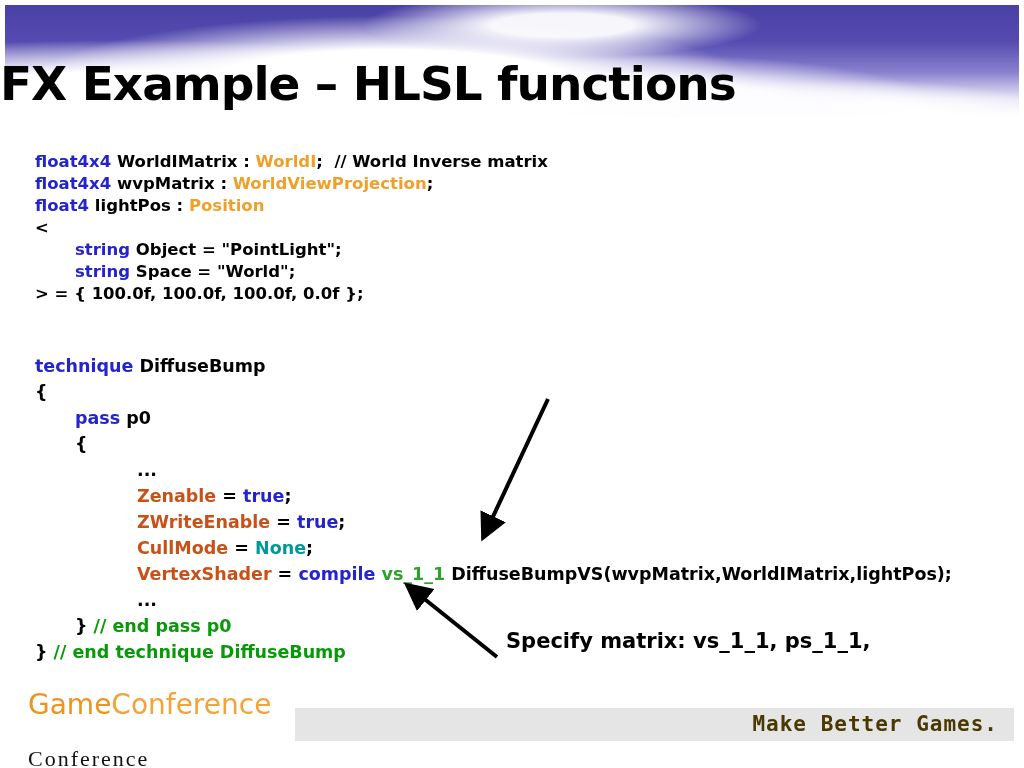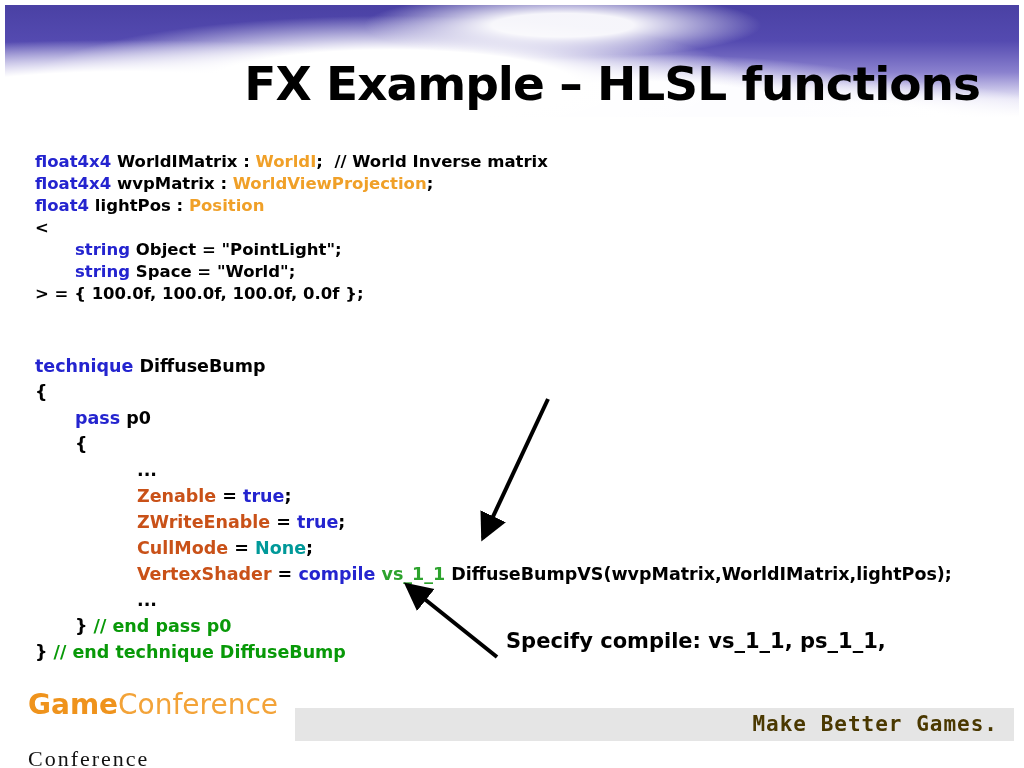--- a/index.html
+++ b/index.html
@@ -15,21 +15,21 @@
       radial-gradient(ellipse 28% 42% at 55% 18%, rgba(255,255,255,.95) 25%, rgba(255,255,255,0) 70%),
       radial-gradient(ellipse 55% 75% at 12% 88%, #ffffff 38%, rgba(255,255,255,0) 76%),
       radial-gradient(ellipse 46% 80% at 38% 72%, #ffffff 40%, rgba(255,255,255,0) 78%),
       radial-gradient(ellipse 40% 65% at 63% 92%, #fdfdff 36%, rgba(255,255,255,0) 74%),
       radial-gradient(ellipse 30% 55% at 84% 105%, #ffffff 30%, rgba(255,255,255,0) 70%),
       linear-gradient(180deg, #4a41a4 0%, #544ab0 32%, #8a81ce 60%, #e9e7f7 84%, #ffffff 100%);
   }
   
   .title{
     position:absolute; left:0; top:56px; width:980px; margin:0;
-    text-align:right; font-size:47px; font-weight:bold; letter-spacing:-1px;
+    text-align:left; font-size:47px; font-weight:bold; letter-spacing:-1px;
     color:#000; font-family:"DejaVu Sans", sans-serif;
   }
   
   .code{
     position:absolute; left:35px; color:#000;
     font-family:"DejaVu Sans", sans-serif; font-weight:bold; white-space:pre;
   }
   .code1{ top:151px; font-size:16.5px; }
   .code1 .code-line{ height:22px; line-height:22px; }
   .code2{ top:353px; font-size:17.5px; }
@@ -39,21 +39,21 @@
     position:absolute; color:#000; font-weight:bold; font-size:21px;
     font-family:"DejaVu Sans", sans-serif; line-height:28px;
   }
   .callout-invocation{ left:530px; top:363px; }
   .callout-target{ left:506px; top:627px; width:400px; }
   
   .arrows{ position:absolute; left:0; top:0; pointer-events:none; }
   
   .logo{ position:absolute; left:28px; top:690px; }
   .logo-line1{ font-size:28px; line-height:30px; font-family:"DejaVu Sans", sans-serif; }
-  .logo-game{ font-weight:bold;text-align:center; }
+  .logo-game{ font-weight:normal;text-align:center; }
   .logo-conference{
     font-size:22px; line-height:22px; color:#111; letter-spacing:2px;
     font-family:Liberation Serif, serif;
     margin-top:28px;
   }
   .tagline-bar{
     position:absolute; left:295px; top:708px; width:719px; height:33px;
     text-align:right;
   }
   .tagline-text{
@@ -70,21 +70,21 @@
   <div class="header-image"></div>
 
   <h1 class="title">FX Example – HLSL functions</h1>
 
   <div class="code code1" id="code1"><div class="code-line" style="padding-left: 0px;"><span style="color: rgb(36, 36, 207);">float4x4</span><span style="color: rgb(0, 0, 0);"> WorldIMatrix : </span><span style="color: rgb(240, 160, 40);">WorldI</span><span style="color: rgb(0, 0, 0);">;  // World Inverse matrix</span></div><div class="code-line" style="padding-left: 0px;"><span style="color: rgb(36, 36, 207);">float4x4</span><span style="color: rgb(0, 0, 0);"> wvpMatrix : </span><span style="color: rgb(240, 160, 40);">WorldViewProjection</span><span style="color: rgb(0, 0, 0);">;</span></div><div class="code-line" style="padding-left: 0px;"><span style="color: rgb(36, 36, 207);">float4</span><span style="color: rgb(0, 0, 0);"> lightPos : </span><span style="color: rgb(240, 160, 40);">Position</span></div><div class="code-line" style="padding-left: 0px;"><span style="color: rgb(0, 0, 0);">&lt;</span></div><div class="code-line" style="padding-left: 40px;"><span style="color: rgb(36, 36, 207);">string</span><span style="color: rgb(0, 0, 0);"> Object = "PointLight";</span></div><div class="code-line" style="padding-left: 40px;"><span style="color: rgb(36, 36, 207);">string</span><span style="color: rgb(0, 0, 0);"> Space = "World";</span></div><div class="code-line" style="padding-left: 0px;"><span style="color: rgb(0, 0, 0);">&gt; = { 100.0f, 100.0f, 100.0f, 0.0f };</span></div></div>
 
   <div class="code code2" id="code2"><div class="code-line" style="padding-left: 0px;"><span style="color: rgb(36, 36, 207);">technique</span><span style="color: rgb(0, 0, 0);"> DiffuseBump</span></div><div class="code-line" style="padding-left: 0px;"><span style="color: rgb(0, 0, 0);">{</span></div><div class="code-line" style="padding-left: 40px;"><span style="color: rgb(36, 36, 207);">pass</span><span style="color: rgb(0, 0, 0);"> p0</span></div><div class="code-line" style="padding-left: 40px;"><span style="color: rgb(0, 0, 0);">{</span></div><div class="code-line" style="padding-left: 102px;"><span style="color: rgb(0, 0, 0);">...</span></div><div class="code-line" style="padding-left: 102px;"><span style="color: rgb(201, 81, 24);">Zenable</span><span style="color: rgb(0, 0, 0);"> = </span><span style="color: rgb(36, 36, 207);">true</span><span style="color: rgb(0, 0, 0);">;</span></div><div class="code-line" style="padding-left: 102px;"><span style="color: rgb(201, 81, 24);">ZWriteEnable</span><span style="color: rgb(0, 0, 0);"> = </span><span style="color: rgb(36, 36, 207);">true</span><span style="color: rgb(0, 0, 0);">;</span></div><div class="code-line" style="padding-left: 102px;"><span style="color: rgb(201, 81, 24);">CullMode</span><span style="color: rgb(0, 0, 0);"> = </span><span style="color: rgb(0, 153, 153);">None</span><span style="color: rgb(0, 0, 0);">;</span></div><div class="code-line" style="padding-left: 102px;"><span style="color: rgb(201, 81, 24);">VertexShader</span><span style="color: rgb(0, 0, 0);"> = </span><span style="color: rgb(36, 36, 207);">compile</span><span style="color: rgb(0, 0, 0);"> </span><span style="color: rgb(45, 163, 45);">vs_1_1</span><span style="color: rgb(0, 0, 0);"> DiffuseBumpVS(wvpMatrix,WorldIMatrix,lightPos);</span></div><div class="code-line" style="padding-left: 102px;"><span style="color: rgb(0, 0, 0);">...</span></div><div class="code-line" style="padding-left: 40px;"><span style="color: rgb(0, 0, 0);">} </span><span style="color: rgb(8, 153, 8);">// end pass p0</span></div><div class="code-line" style="padding-left: 0px;"><span style="color: rgb(0, 0, 0);">} </span><span style="color: rgb(8, 153, 8);">// end technique DiffuseBump</span></div></div>
 
 
   <div class="callout callout-target">
-    <div>Specify compile: vs_1_1, ps_1_1,</div>
+    <div>Specify matrix: vs_1_1, ps_1_1,</div>
   </div>
 
   <svg class="arrows" width="1024" height="768" viewBox="0 0 1024 768">
     <defs>
       <marker id="ah" markerWidth="8" markerHeight="8" refX="6" refY="3.5" orient="auto">
         <path d="M0,0 L7,3.5 L0,7 z" fill="#000"></path>
       </marker>
     </defs>
     <line x1="548" y1="399" x2="483" y2="538" stroke="#000" stroke-width="4" marker-end="url(#ah)"></line>
     <line x1="497" y1="657" x2="407" y2="585" stroke="#000" stroke-width="4" marker-end="url(#ah)"></line>

